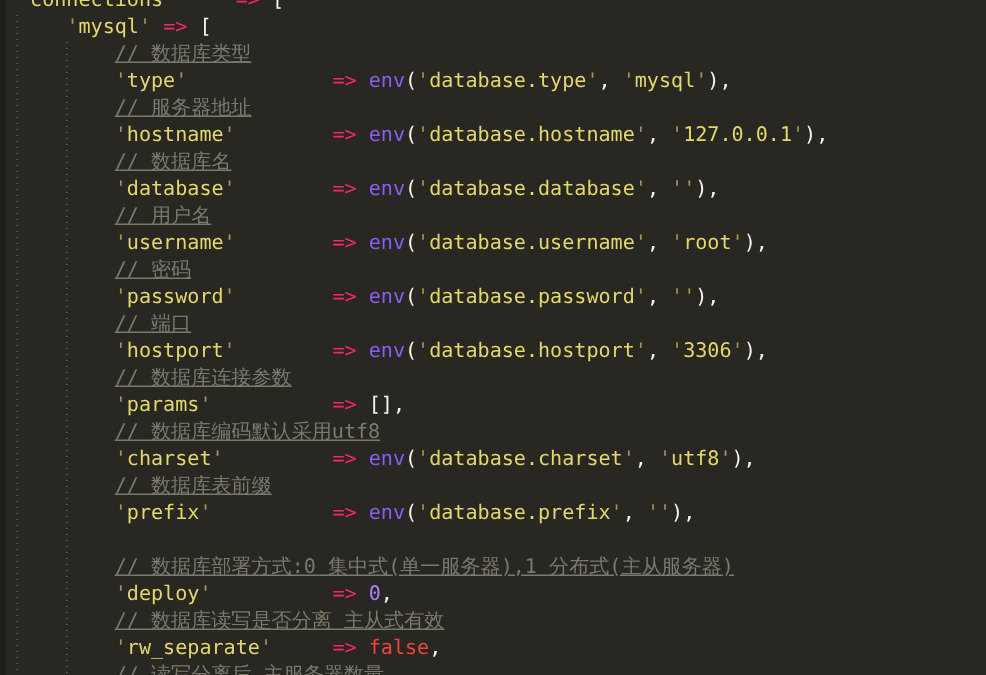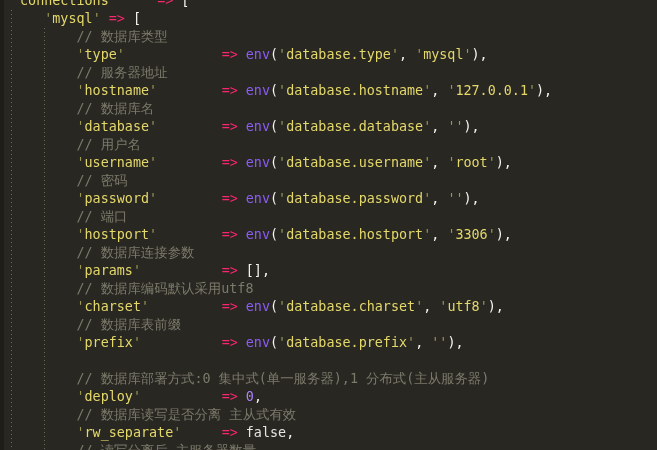--- a/index.html
+++ b/index.html
@@ -20,23 +20,23 @@
     position:absolute;left:12px;top:-8px;
     font-size:13.4px;line-height:18px;white-space:pre;
   }
   .line{height:18px;}
   
   .s  {color:#e4d86b;}   
   .q  {color:#9c9857;}   
   .ar {color:#f92672;}   
   .fn {color:#8b5cf6;}   
   .pu {color:#f5f4ef;}   
-  .cm {color:#7b7a6b;}   
+  .cm {color:#7b7a6b;text-decoration:underline;}   
   .num{color:#ae81ff;}   
-  .kw {color:#e5e5e5;}   
+  .kw {color:#ef4444;}   
   .pl {color:#f5f4ef;}   
 </style>
 </head>
 <body>
 
 <div class="viewport">
   <div class="gutter"></div>
   <div class="indent-guide guide-0"></div>
   <div class="indent-guide guide-1"></div>
   <div class="code" id="code"><div class="line"><span class="q">'</span><span class="s">connections</span><span class="q">'</span><span class="pl">     </span><span class="ar">=&gt;</span><span class="pl"> </span><span class="pu">[</span></div><div class="line"><span class="pl">    </span><span class="q">'</span><span class="s">mysql</span><span class="q">'</span><span class="pl"> </span><span class="ar">=&gt;</span><span class="pl"> </span><span class="pu">[</span></div><div class="line"><span class="pl">        </span><span class="cm">// 数据库类型</span></div><div class="line"><span class="pl">        </span><span class="q">'</span><span class="s">type</span><span class="q">'</span><span class="pl">            </span><span class="ar">=&gt;</span><span class="pl"> </span><span class="fn">env</span><span class="pu">(</span><span class="q">'</span><span class="s">database.type</span><span class="q">'</span><span class="pu">, </span><span class="q">'</span><span class="s">mysql</span><span class="q">'</span><span class="pu">),</span></div><div class="line"><span class="pl">        </span><span class="cm">// 服务器地址</span></div><div class="line"><span class="pl">        </span><span class="q">'</span><span class="s">hostname</span><span class="q">'</span><span class="pl">        </span><span class="ar">=&gt;</span><span class="pl"> </span><span class="fn">env</span><span class="pu">(</span><span class="q">'</span><span class="s">database.hostname</span><span class="q">'</span><span class="pu">, </span><span class="q">'</span><span class="s">127.0.0.1</span><span class="q">'</span><span class="pu">),</span></div><div class="line"><span class="pl">        </span><span class="cm">// 数据库名</span></div><div class="line"><span class="pl">        </span><span class="q">'</span><span class="s">database</span><span class="q">'</span><span class="pl">        </span><span class="ar">=&gt;</span><span class="pl"> </span><span class="fn">env</span><span class="pu">(</span><span class="q">'</span><span class="s">database.database</span><span class="q">'</span><span class="pu">, </span><span class="q">''</span><span class="pu">),</span></div><div class="line"><span class="pl">        </span><span class="cm">// 用户名</span></div><div class="line"><span class="pl">        </span><span class="q">'</span><span class="s">username</span><span class="q">'</span><span class="pl">        </span><span class="ar">=&gt;</span><span class="pl"> </span><span class="fn">env</span><span class="pu">(</span><span class="q">'</span><span class="s">database.username</span><span class="q">'</span><span class="pu">, </span><span class="q">'</span><span class="s">root</span><span class="q">'</span><span class="pu">),</span></div><div class="line"><span class="pl">        </span><span class="cm">// 密码</span></div><div class="line"><span class="pl">        </span><span class="q">'</span><span class="s">password</span><span class="q">'</span><span class="pl">        </span><span class="ar">=&gt;</span><span class="pl"> </span><span class="fn">env</span><span class="pu">(</span><span class="q">'</span><span class="s">database.password</span><span class="q">'</span><span class="pu">, </span><span class="q">''</span><span class="pu">),</span></div><div class="line"><span class="pl">        </span><span class="cm">// 端口</span></div><div class="line"><span class="pl">        </span><span class="q">'</span><span class="s">hostport</span><span class="q">'</span><span class="pl">        </span><span class="ar">=&gt;</span><span class="pl"> </span><span class="fn">env</span><span class="pu">(</span><span class="q">'</span><span class="s">database.hostport</span><span class="q">'</span><span class="pu">, </span><span class="q">'</span><span class="s">3306</span><span class="q">'</span><span class="pu">),</span></div><div class="line"><span class="pl">        </span><span class="cm">// 数据库连接参数</span></div><div class="line"><span class="pl">        </span><span class="q">'</span><span class="s">params</span><span class="q">'</span><span class="pl">          </span><span class="ar">=&gt;</span><span class="pl"> </span><span class="pu">[],</span></div><div class="line"><span class="pl">        </span><span class="cm">// 数据库编码默认采用utf8</span></div><div class="line"><span class="pl">        </span><span class="q">'</span><span class="s">charset</span><span class="q">'</span><span class="pl">         </span><span class="ar">=&gt;</span><span class="pl"> </span><span class="fn">env</span><span class="pu">(</span><span class="q">'</span><span class="s">database.charset</span><span class="q">'</span><span class="pu">, </span><span class="q">'</span><span class="s">utf8</span><span class="q">'</span><span class="pu">),</span></div><div class="line"><span class="pl">        </span><span class="cm">// 数据库表前缀</span></div><div class="line"><span class="pl">        </span><span class="q">'</span><span class="s">prefix</span><span class="q">'</span><span class="pl">          </span><span class="ar">=&gt;</span><span class="pl"> </span><span class="fn">env</span><span class="pu">(</span><span class="q">'</span><span class="s">database.prefix</span><span class="q">'</span><span class="pu">, </span><span class="q">''</span><span class="pu">),</span></div><div class="line"></div><div class="line"><span class="pl">        </span><span class="cm">// 数据库部署方式:0 集中式(单一服务器),1 分布式(主从服务器)</span></div><div class="line"><span class="pl">        </span><span class="q">'</span><span class="s">deploy</span><span class="q">'</span><span class="pl">          </span><span class="ar">=&gt;</span><span class="pl"> </span><span class="num">0</span><span class="pu">,</span></div><div class="line"><span class="pl">        </span><span class="cm">// 数据库读写是否分离 主从式有效</span></div><div class="line"><span class="pl">        </span><span class="q">'</span><span class="s">rw_separate</span><span class="q">'</span><span class="pl">     </span><span class="ar">=&gt;</span><span class="pl"> </span><span class="kw">false</span><span class="pu">,</span></div><div class="line"><span class="pl">        </span><span class="cm">// 读写分离后 主服务器数量</span></div></div>

